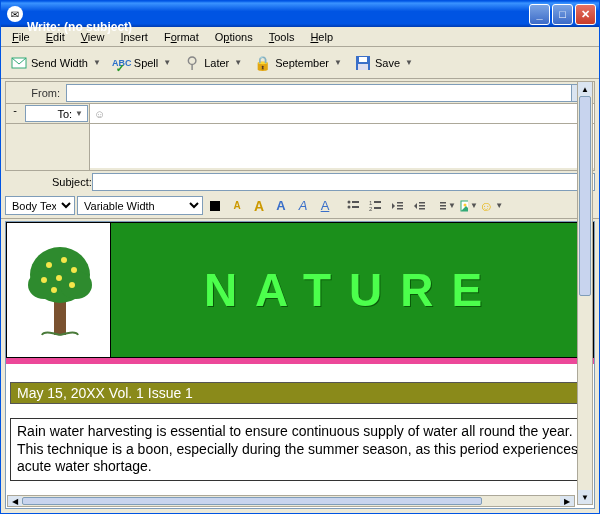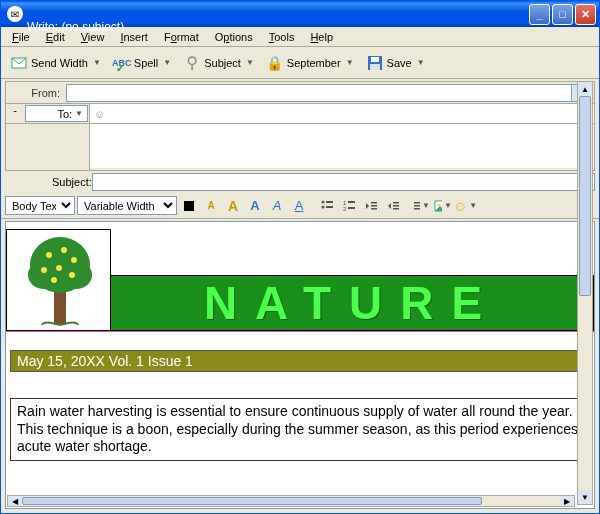--- a/index.html
+++ b/index.html
@@ -1,20 +1,20 @@
 <!DOCTYPE html>
 <html><head>
 <meta charset="utf-8">
 <style>
 * { box-sizing: border-box; margin: 0; padding: 0; }
 body { font-family: Tahoma, sans-serif; font-size: 11px; background: #fff; overflow: hidden; }
 .window { width: 600px; height: 514px; background: #ece9d8; border: 1px solid #0054e3; position: relative; }
 .titlebar { height: 26px; background: linear-gradient(to bottom, #0058e6 0%, #3a93ff 8%, #0054e3 40%, #0054e3 88%, #003bb0 100%); display: flex; align-items: center; padding: 0 3px 0 6px; }
 .titlebar-icon { width: 16px; height: 16px; background: #fff; border-radius: 50%; margin-right: 4px; display: inline-flex; align-items: center; justify-content: center; font-size: 10px; }
-.titlebar-text { color: #fff; font-weight: normal; font-size: 12px; flex: 1; margin-top: 26px; }
+.titlebar-text { color: #fff; font-weight: bold; font-size: 12px; flex: 1; margin-top: 26px; }
 .win-btns { display: flex; gap: 2px; }
 .win-btn { width: 21px; height: 21px; border-radius: 3px; border: 1px solid #fff; display: flex; align-items: center; justify-content: center; color: #fff; font-weight: bold; font-size: 11px; cursor: pointer; }
 .win-min, .win-max { background: linear-gradient(to bottom, #7ba4e3, #3c6bc8); }
 .win-close { background: linear-gradient(to bottom, #e57264, #c83c2a); }
 .menubar { height: 20px; background: #ece9d8; border-bottom: 1px solid #aca899; display: flex; align-items: center; padding: 0 4px; gap: 2px; }
 .menu-item { padding: 2px 7px; cursor: pointer; }
 .menu-item span.u { text-decoration: underline; }
 .toolbar { height: 32px; background: #ece9d8; border-bottom: 1px solid #aca899; display: flex; align-items: center; padding: 0 4px; gap: 2px; }
 .tool-btn { height: 26px; padding: 2px 4px; display: flex; align-items: center; gap: 3px; cursor: pointer; border: 1px solid transparent; border-radius: 3px; }
 .tool-icon { width: 18px; height: 18px; display: inline-flex; align-items: center; justify-content: center; }
@@ -28,32 +28,32 @@
 .addr-split { display: flex; }
 .addr-minus { width: 18px; text-align: center; cursor: pointer; }
 .contact-icon { width: 16px; color: #888; }
 .body-area { height: 44px; background: #fff; }
 .subj-row { display: flex; align-items: center; margin: 2px 4px; }
 .subj-label { width: 40px; margin-left: 47px; }
 .subj-field { flex: 1; background: #fff; border: 1px solid #7f9db9; height: 18px; }
 .format-bar { height: 26px; background: #ece9d8; border-bottom: 1px solid #aca899; display: flex; align-items: center; padding: 0 4px; gap: 2px; }
 .fmt-select { background: #fff; border: 1px solid #7f9db9; height: 19px; font-size: 11px; padding: 0 2px; }
 .fmt-body { width: 70px; }
-.fmt-font { width: 100px; }
+.fmt-font { width: 126px; }
 .fmt-btn { width: 20px; height: 20px; display: flex; align-items: center; justify-content: center; cursor: pointer; border: 1px solid transparent; }
 .color-sw { width: 10px; height: 10px; }
 .editor { flex: 1; background: #fff; border: 1px solid #7f9db9; margin: 2px 4px 4px 4px; overflow: hidden; height: 288px; position: relative; }
 .editor-content { padding: 0; }
-.newsletter-head { display: flex; height: 110px; border-bottom: 1px solid #ec4899; align-items: flex-end; }
+.newsletter-head { display: flex; height: 142px; border-bottom: 6px solid #ec4899; }
 .tree-cell { width: 105px; border: 1px solid #000; display: flex; align-items: center; justify-content: center; background: #fff; }
 .tree-cell svg { width: 90px; height: 100px; }
 .nature-cell { flex: 1; background: #1b8f1b; display: flex; align-items: center; justify-content: center; border: 1px solid #000; border-left: none; }
 .nature-text { color: #4cff4c; font-size: 46px; font-weight: bold; letter-spacing: 18px; font-family: Arial, sans-serif; text-shadow: 1px 1px 0 #0a5a0a; }
 .issue-bar { margin: 18px 4px 0 4px; background: #8a8a1a; height: 22px; border: 1px solid #555; display: flex; align-items: center; padding: 0 6px; color: #fff; font-size: 14px; font-family: Arial; }
-.body-box { margin: 26px 4px 0 4px; border: 1px solid #333; padding: 4px 6px; font-size: 14px; font-family: Arial; line-height: 1.25; color: #000; }
+.body-box { margin: 14px 4px 0 4px; border: 1px solid #333; padding: 4px 6px; font-size: 14px; font-family: Arial; line-height: 1.25; color: #000; }
 .scroll-v { position: absolute; right: 6px; top: 80px; bottom: 8px; width: 16px; background: #ece9d8; border: 1px solid #aca899; }
 .scroll-h { position: absolute; left: 6px; right: 24px; bottom: 6px; height: 12px; background: #ece9d8; border: 1px solid #aca899; }
 .scroll-thumb-v { position: absolute; top: 14px; left: 1px; right: 1px; height: 200px; background: #c8d4ee; border: 1px solid #7f9db9; border-radius: 2px; }
 .scroll-arrow { width: 100%; height: 14px; background: #dbe5f1; display: flex; align-items: center; justify-content: center; font-size: 8px; cursor: pointer; }
 .scroll-h-thumb { position: absolute; left: 14px; top: 1px; bottom: 1px; width: 460px; background: #c8d4ee; border: 1px solid #7f9db9; border-radius: 2px; }
 .scroll-h-arrow { position:absolute; top:0; bottom:0; width:14px; background:#dbe5f1; display:flex; align-items:center; justify-content:center; font-size:8px; cursor:pointer;}
 </style>
 </head>
 <body>
 
@@ -90,21 +90,21 @@
       <span>Send Width</span>
       <span class="dd-arrow">▼</span>
     </div>
     <div class="tool-btn">
       <span class="tool-icon" style="font-size:9px;font-weight:bold;color:#2a6fc9;position:relative">ABC<span style="position:absolute;bottom:-3px;left:3px;color:#2a9b2a;font-size:11px">✓</span></span>
       <span>Spell</span>
       <span class="dd-arrow">▼</span>
     </div>
     <div class="tool-btn">
       <span class="tool-icon" style="color:#888;font-size:16px">⚲</span>
-      <span>Subject</span>
+      <span>Later</span>
       <span class="dd-arrow">▼</span>
     </div>
     <div class="tool-btn">
       <span class="tool-icon" style="color:#c9a94a;font-size:14px">🔒</span>
       <span>September</span>
       <span class="dd-arrow">▼</span>
     </div>
     <div class="tool-btn">
       <span class="tool-icon">
           <svg width="16" height="16">

